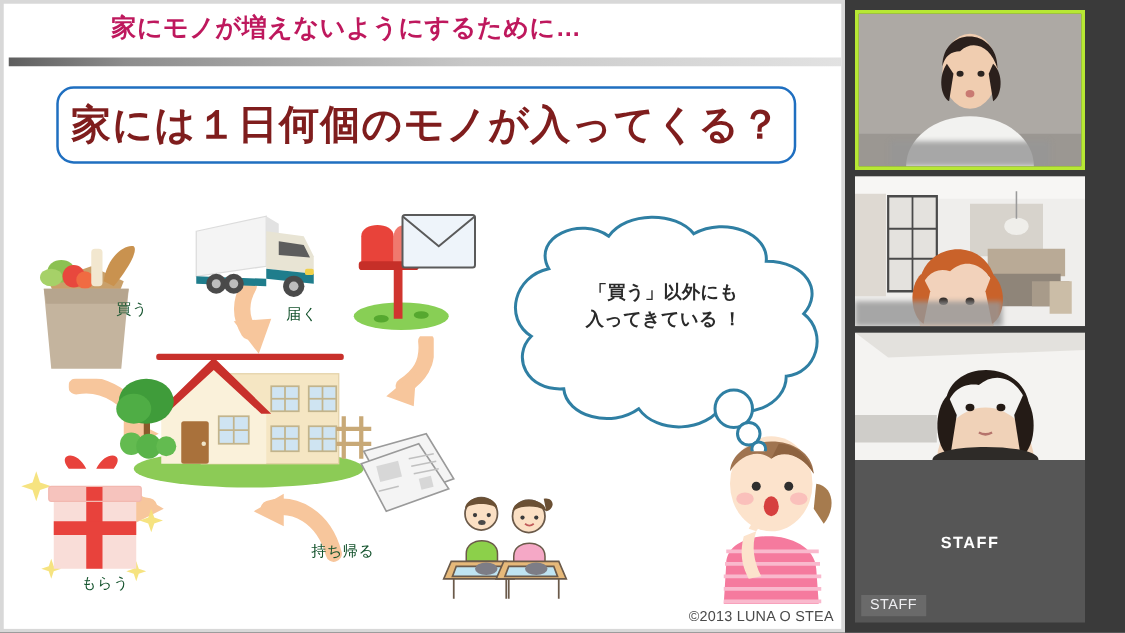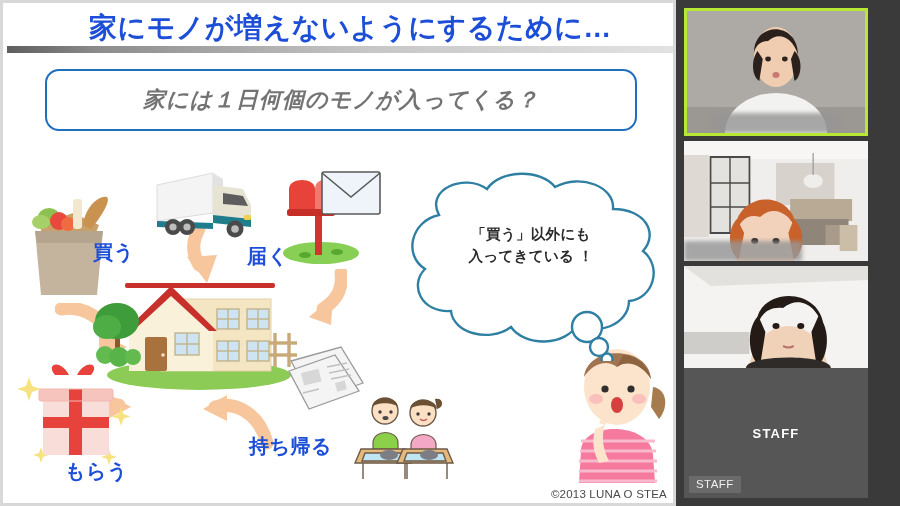--- a/index.html
+++ b/index.html
@@ -15,54 +15,54 @@
   .slide {
     position:absolute; left:0; top:0; width:676px; height:506px;
     background:#ffffff;
     border:3px solid #d8d8d8;
     overflow:hidden;
   }
   .slide-inner { position:absolute; inset:0; background:#fff; }
 
   .slide-title {
     position:absolute; left:86px; top:6px;
-    font-size:28px; font-weight:bold; color:#1d4ed8;
+    font-size:20px; font-weight:bold; color:#be185d;
     letter-spacing:.5px; white-space:nowrap;
   }
   .title-rule {
     position:absolute; left:4px; top:43px; width:666px; height:7px;
     background:linear-gradient(to right,#5e5e5e 0%,#8d8d8d 14%,#c7c7c7 55%,#e2e2e2 100%);
   }
 
   .qbox {
     position:absolute; left:42px; top:66px; width:592px; height:62px;
     border:2.5px solid #1f6fc0; border-radius:14px; background:#fff;
     display:flex; align-items:center; justify-content:center;
   }
   .qbox-text {
-    font-size:22px; font-weight:bold; color:#737373;
-    letter-spacing:1px; white-space:nowrap;font-style:italic;
+    font-size:32px; font-weight:bold; color:#7f1d1d;
+    letter-spacing:1px; white-space:nowrap;
   }
 
   .stage { position:absolute; left:0; top:140px; width:632px; height:360px; }
 
   
   .bubble { position:absolute; left:388px; top:28px; width:280px; height:190px; }
   .bubble svg { position:absolute; inset:0; width:100%; height:100%; }
   .bubble-text {
     position:absolute; left:0; top:52px; width:280px;
     text-align:center; font-size:14.5px; font-weight:bold;
     color:#2a2a2a; line-height:1.55; letter-spacing:.3px;
   }
   .bubble-text span { display:block; }
 
   
-  .lbl { position:absolute; font-size:20px; font-weight:bold; color:#1d4ed8; letter-spacing:.5px; }
+  .lbl { position:absolute; font-size:12px; font-weight:normal; color:#14532d; letter-spacing:.5px; }
   .lbl-kau     { left:90px;  top:96px; }
-  .lbl-todoku  { left:244px; top:100px; }
+  .lbl-todoku  { left:226px; top:100px; }
   .lbl-morau   { left:62px;  top:290px;margin-top:25px; }
   .lbl-mochi   { left:222px; top:290px;margin-left:24px; }
 
   
   .ill { position:absolute; }
   .ill svg { display:block; overflow:visible; }
 
   .ill-bag    { left:8px;   top:48px; }
   .ill-truck  { left:148px; top:22px; }
   .ill-mailbox{ left:272px; top:32px; }

